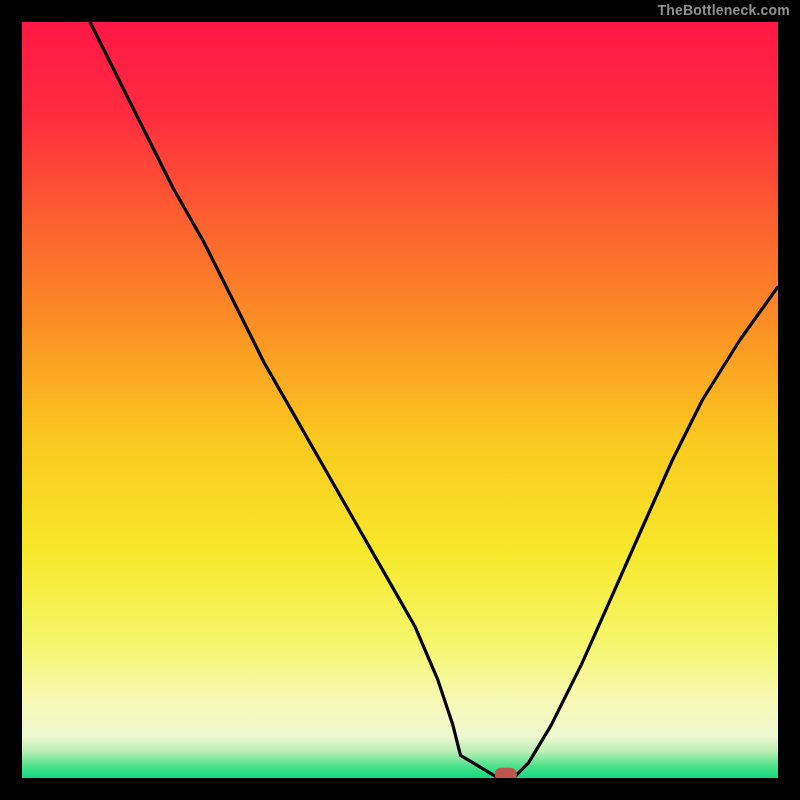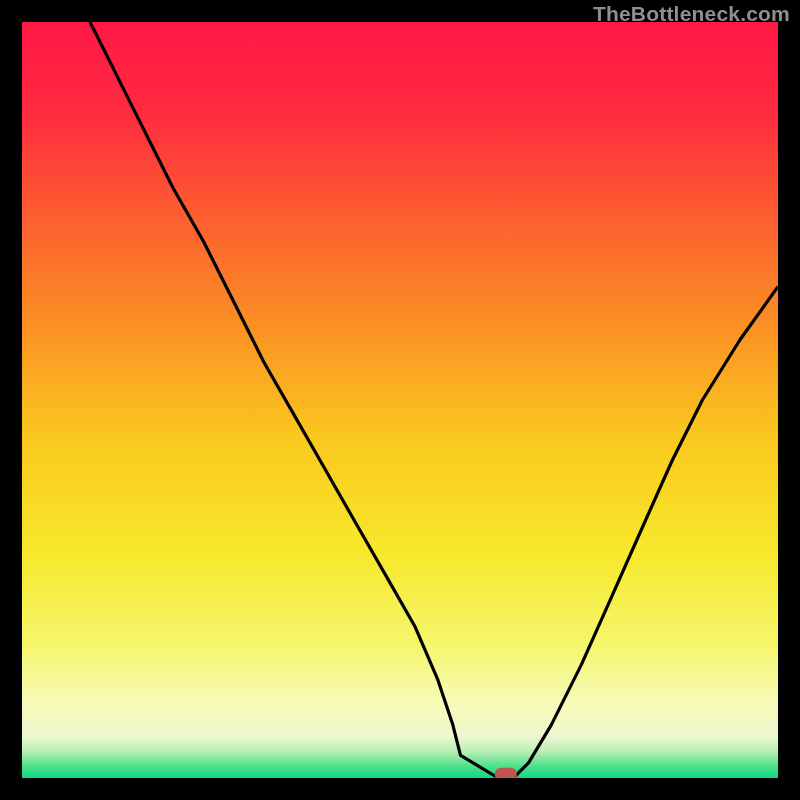--- a/index.html
+++ b/index.html
@@ -38,21 +38,21 @@
     left: 0;
     top: 0;
     width: 100%;
     height: 100%;
   }
   .watermark {
     position: absolute;
     top: 2px;
     right: 10px;
     font-family: Arial, Helvetica, sans-serif;
-    font-size: 21px;
+    font-size: 14px;
     font-weight: bold;
     color: #8f8f8f;
     letter-spacing: 0.2px;
   }
 </style>
 </head>
 <body>
 
 <div class="frame">
   <div class="plot">

